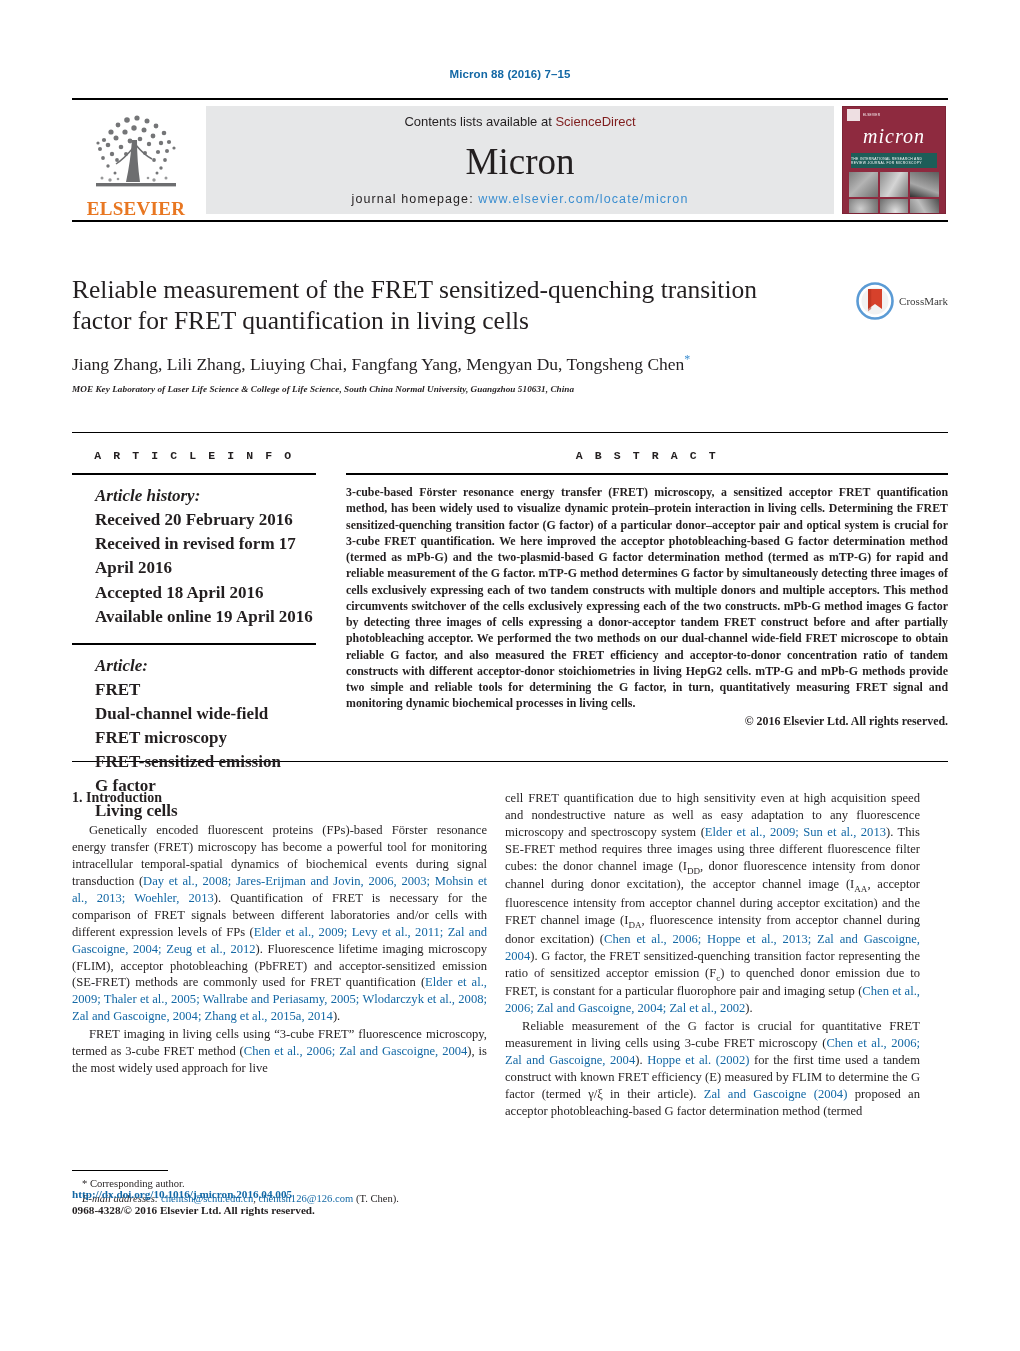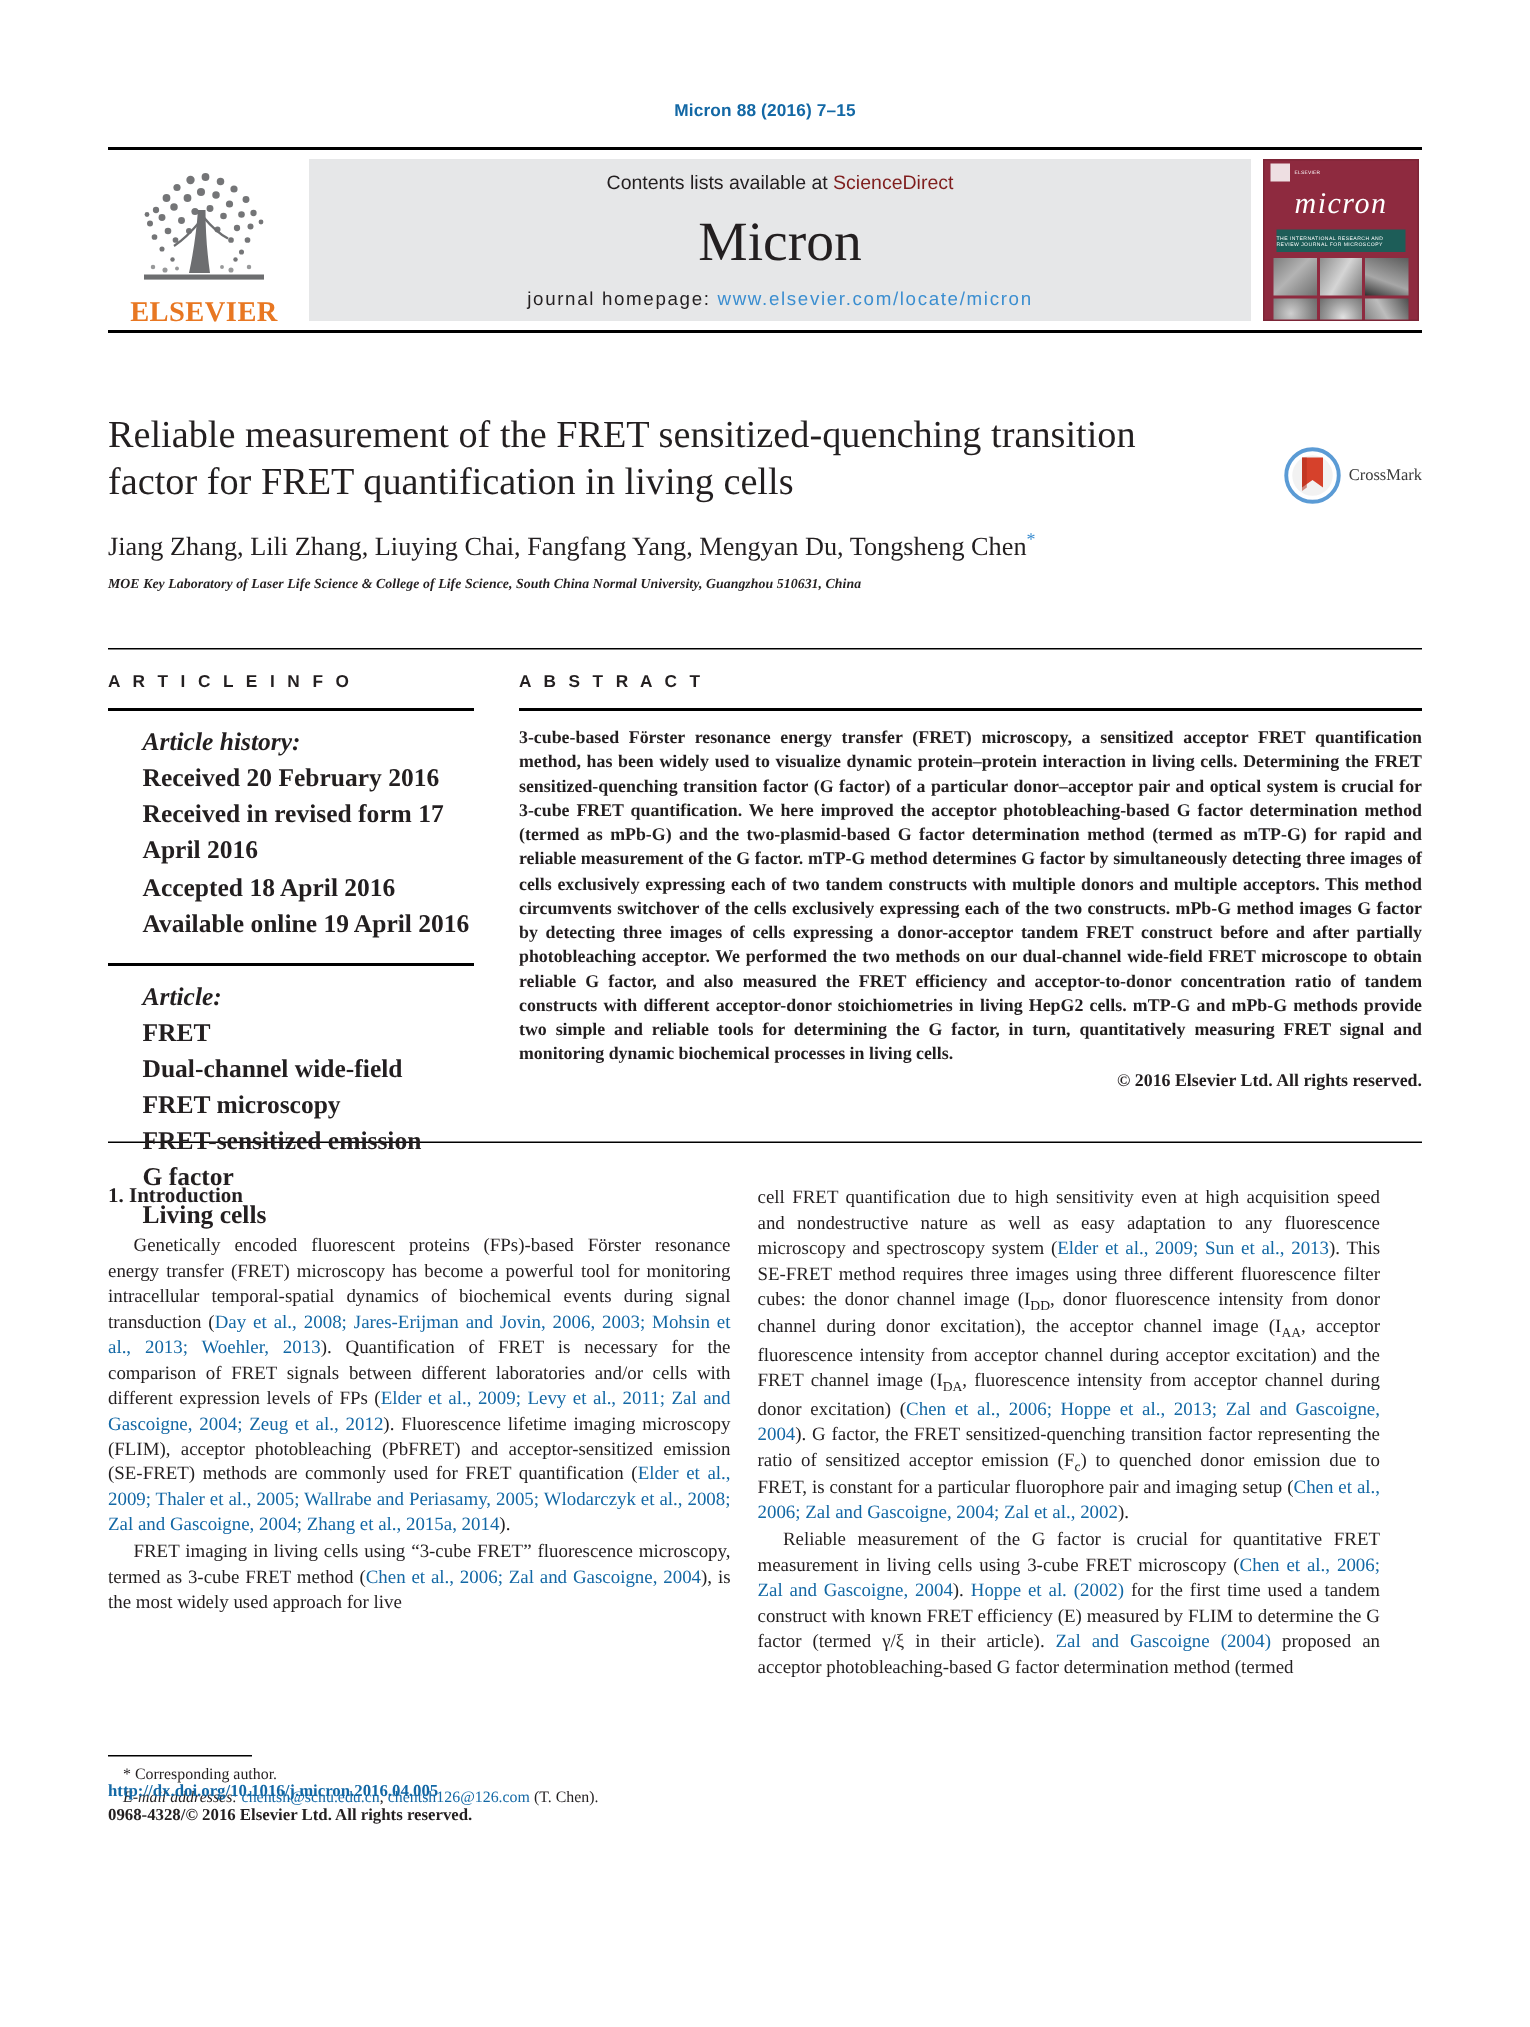--- a/index.html
+++ b/index.html
@@ -146,47 +146,48 @@
   .affil {
     font-family: "Liberation Serif", serif;
     font-style: italic;
     font-weight: bold;
     font-size: 9.2px;
     color: #231f20;
     margin-top: 9px;
     letter-spacing: .05px;
   }
   .crossmark {
-    position: absolute; top: 24px; right: 0;
+    position: absolute; top: 8px; right: 0;
     display: flex; align-items: center; gap: 5px;
   }
   .crossmark .cm-label {
     font-family: "Liberation Serif", serif;
     font-size: 11px; color: #3b3b3b;
   }
 
   
   .band {
     position: absolute; left: 72px; width: 876px;
     top: 432px;
     border-top: 1px solid #000;
     border-bottom: 1px solid #000;
     height: 330px;
     display: flex;
   }
   .col-info { width: 258px; flex: 0 0 258px; padding: 16px 14px 0 0; }
   .col-abs  { flex: 1 1 auto; padding: 16px 0 0 16px; }
 
   .sec-head {
-    font-family: Liberation Sans, sans-serif;
+    font-family: Liberation Mono, monospace;
     font-weight: bold;
     font-size: 11.5px;
     letter-spacing: 2.6px;
     color: #231f20;
     margin-bottom: 11px;
+    text-align: center;
   }
   .rule { border-top: 2px solid #000; margin-bottom: 9px; }
 
   .info-group { font-size: 17px; line-height: 1.42; color: #231f20; font-weight: bold; margin-left: 23px; }
   .info-group .lbl { font-style: italic; }
   .info-group.second { margin-top: 14px; }
 
   .abstract-text {
     font-size: 11.9px;
     line-height: 1.365;

